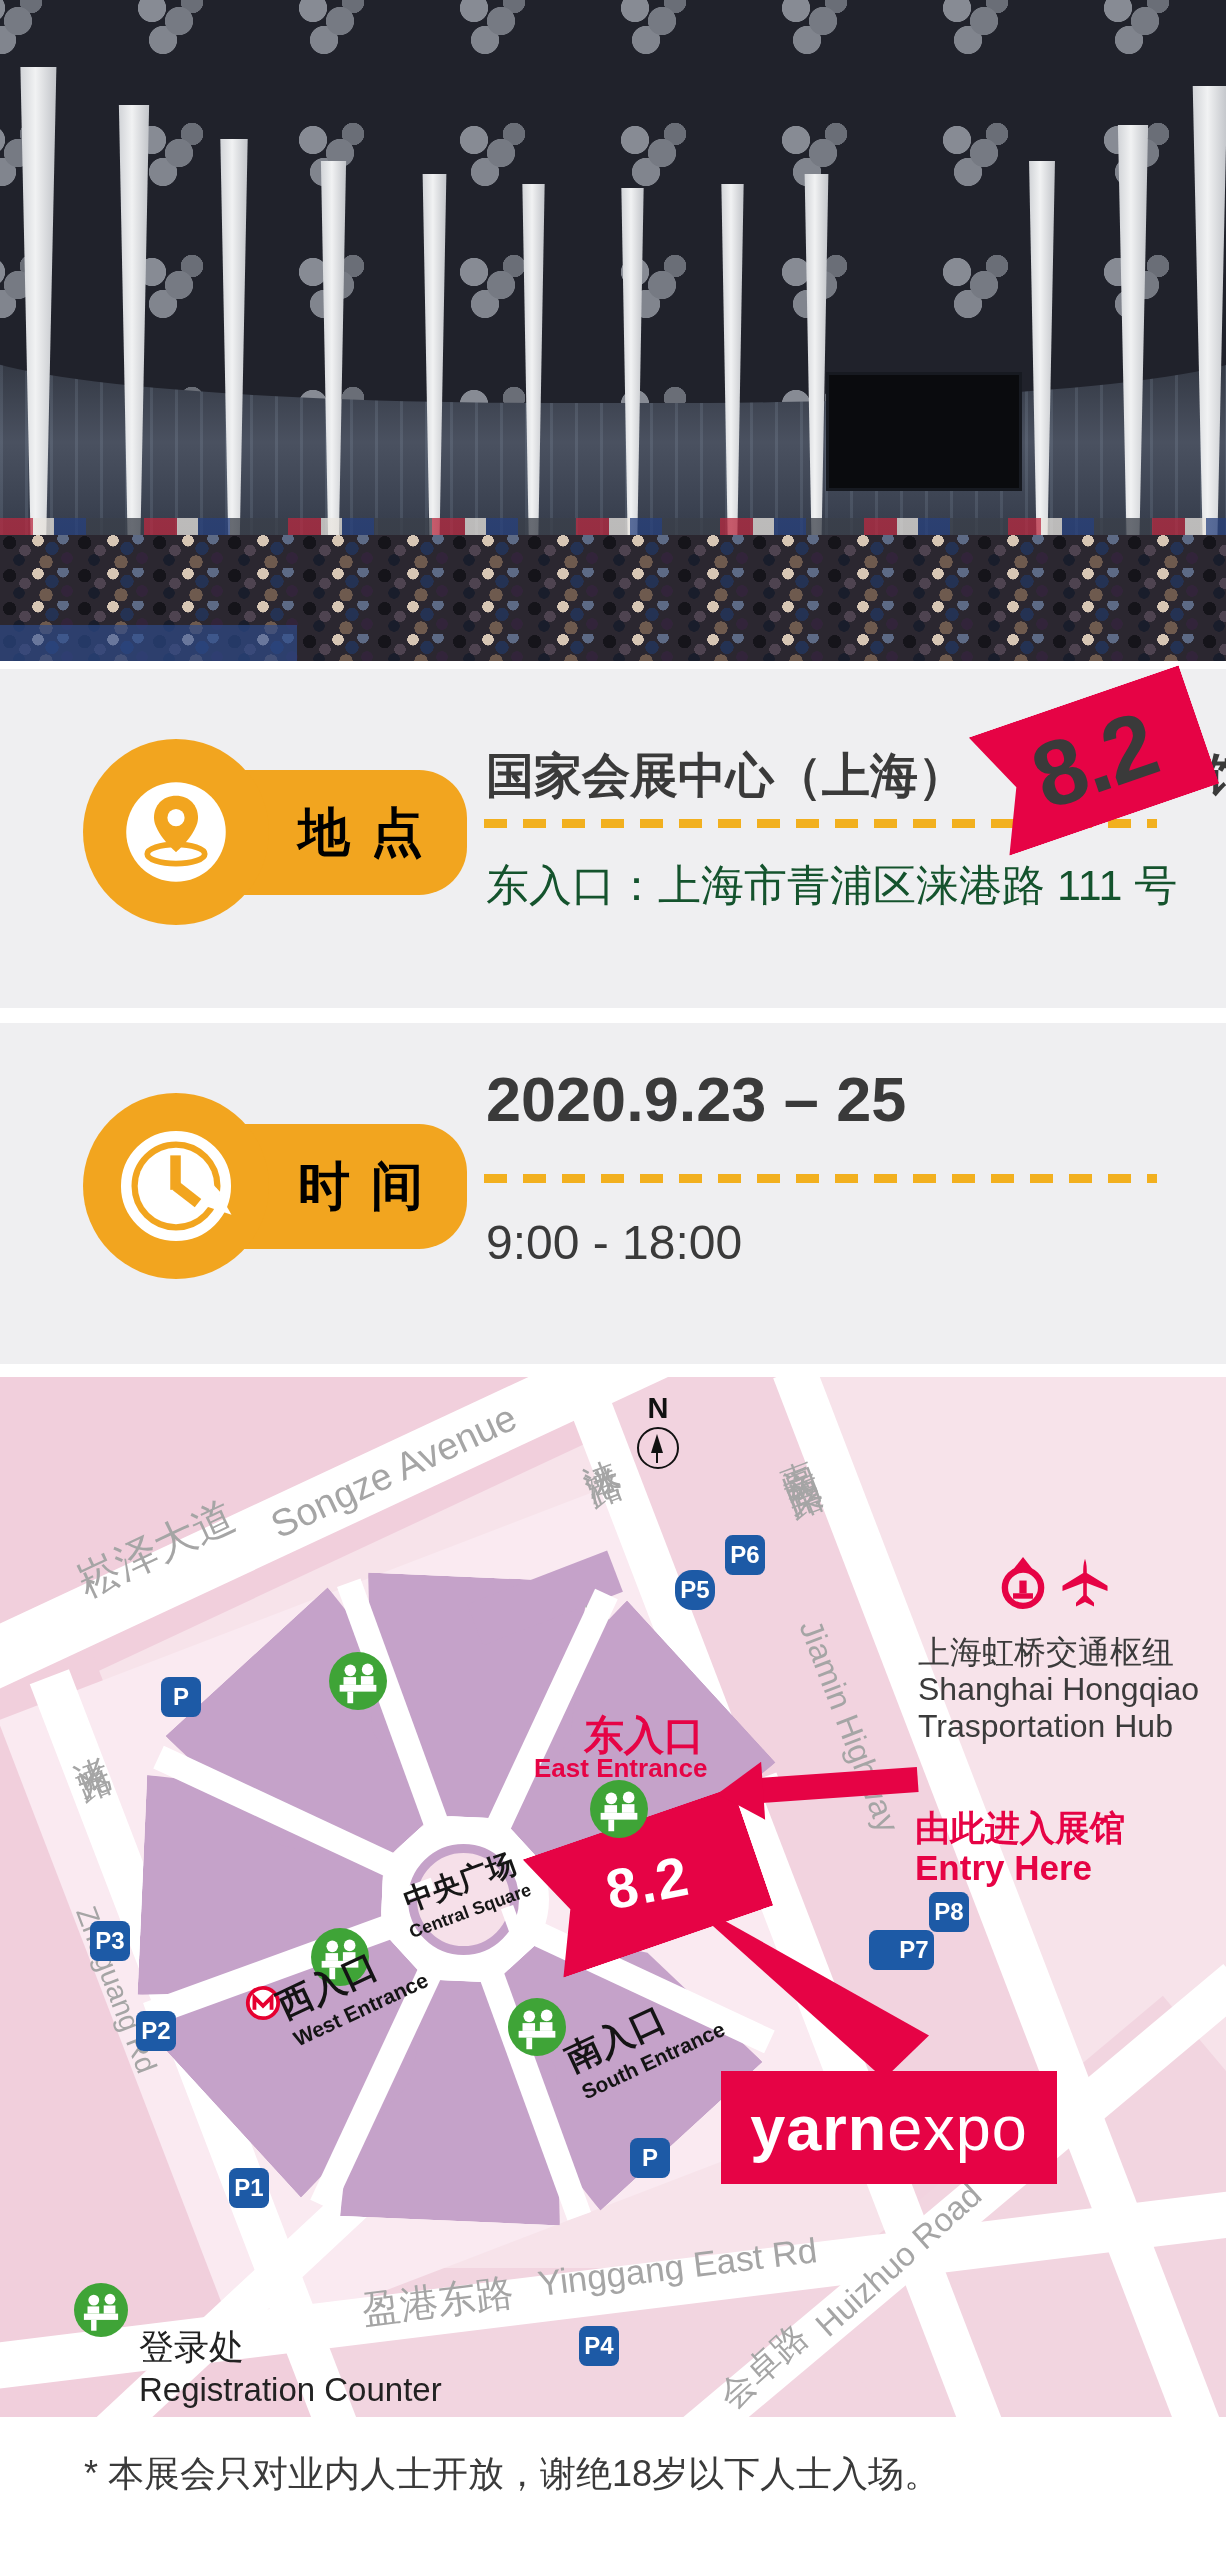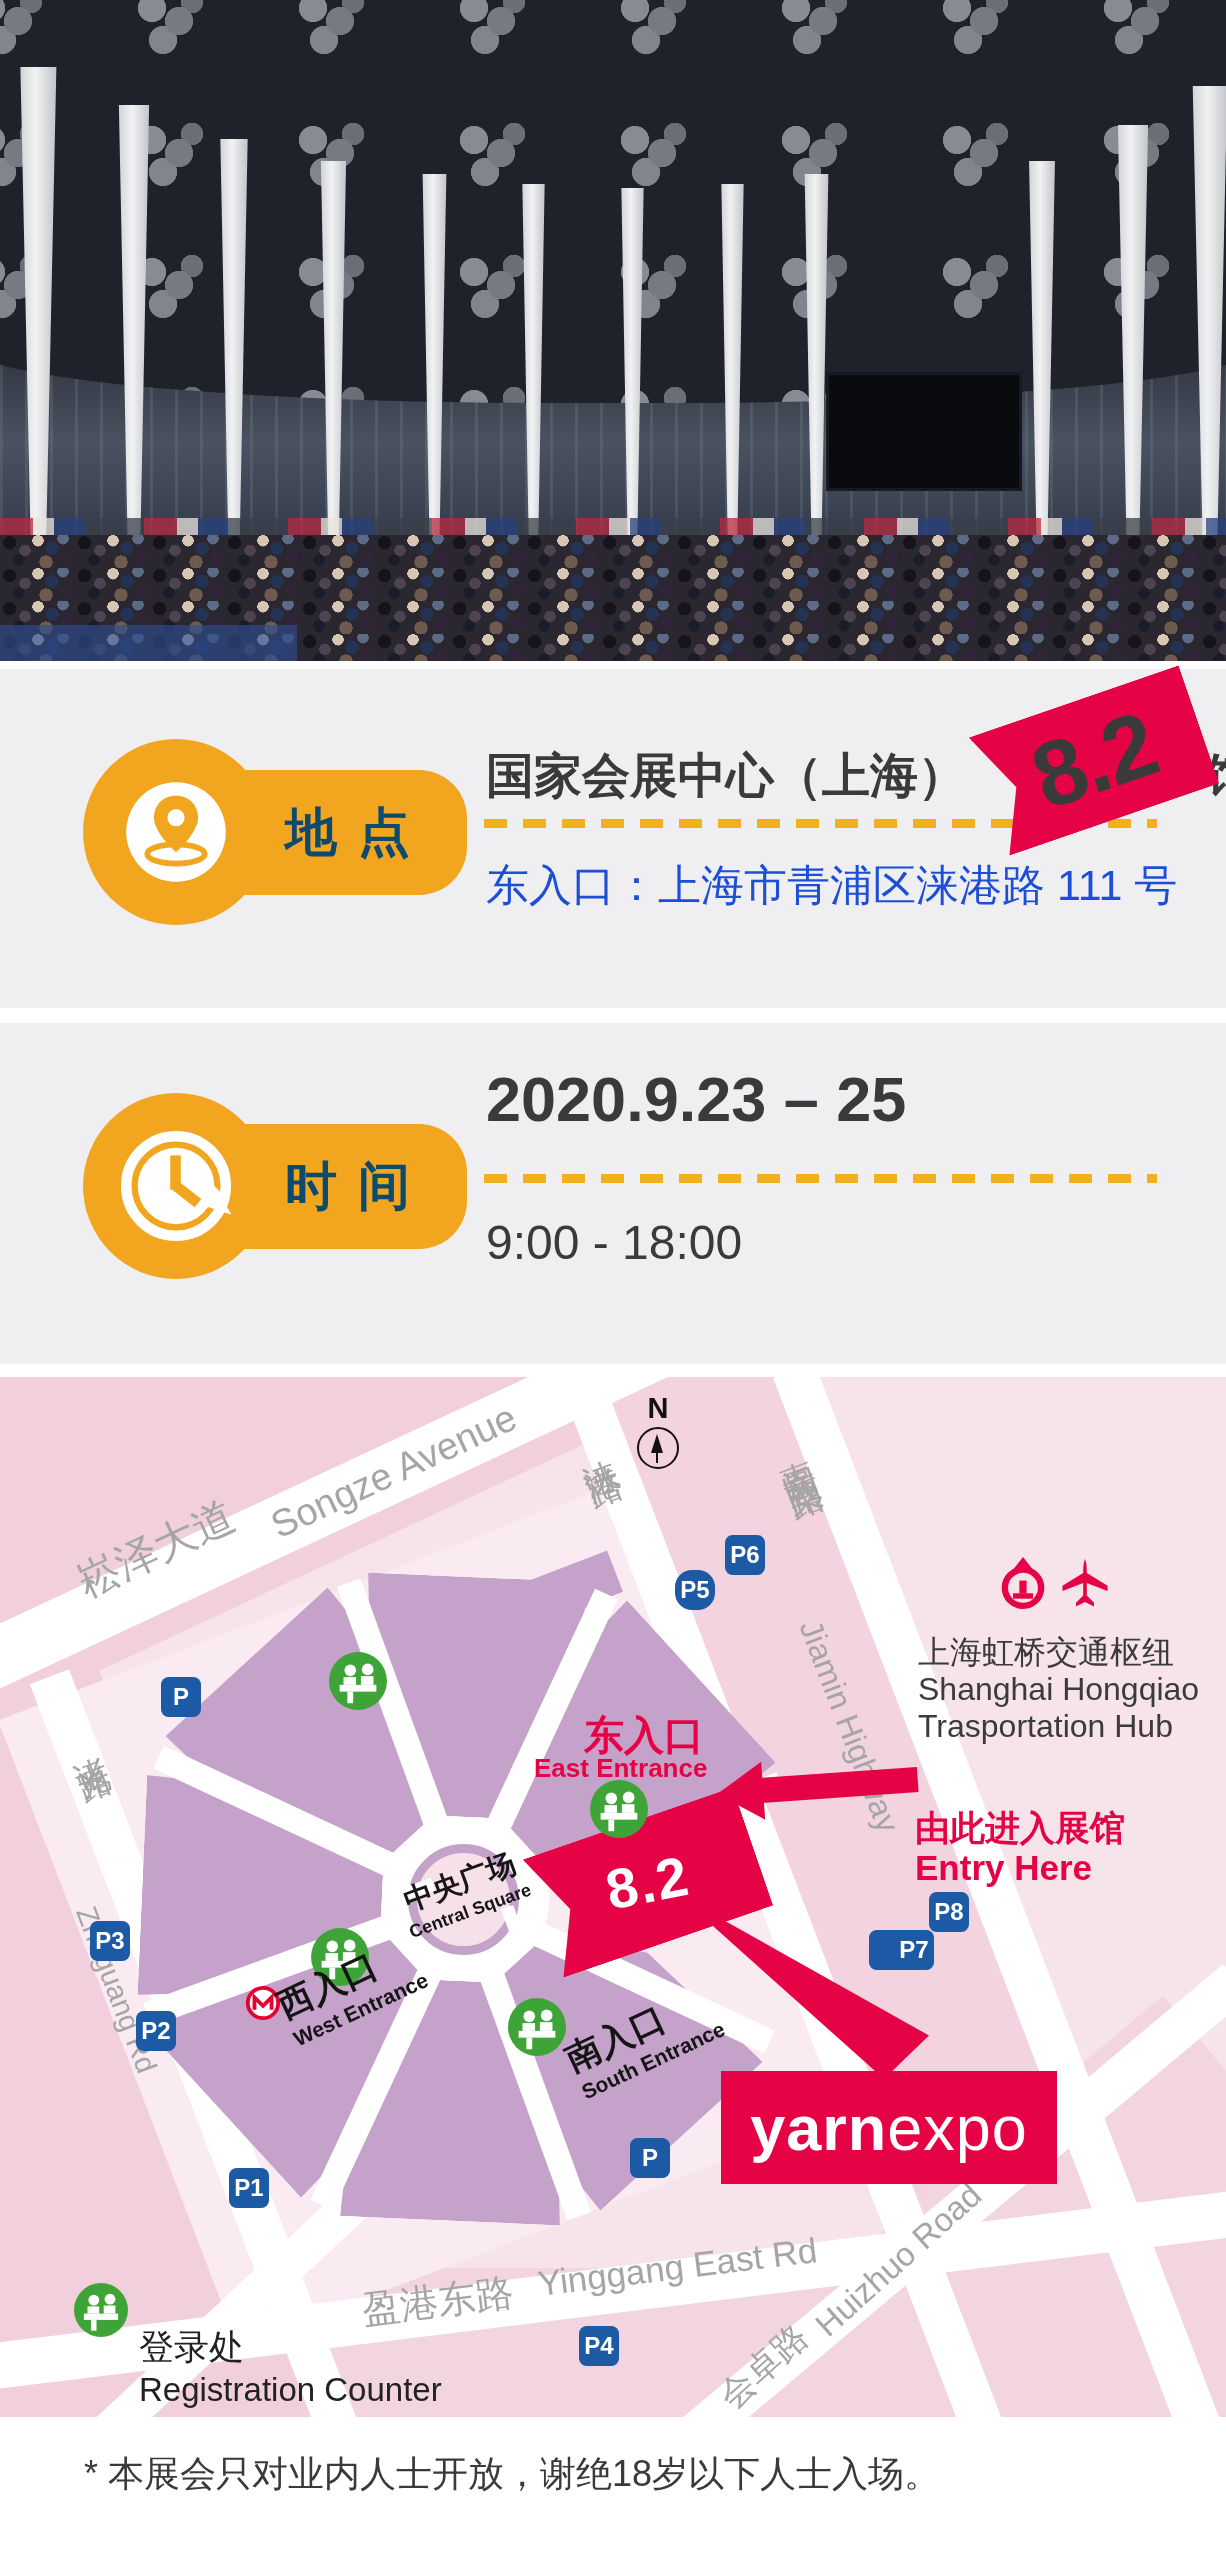--- a/index.html
+++ b/index.html
@@ -38,30 +38,30 @@
       radial-gradient(circle 5.8px at 67px 23px,#32243a 97%,transparent);
     background-size:75px 33px;}
   .ph-carpet{left:0;top:625px;width:297px;height:36px;background:#2e4d8f;opacity:.65;}
 
   
   .infobox{left:0;width:1227px;background:#efeff1;}
   .box-loc{top:669px;height:339px;}
   .box-time{top:1023px;height:341px;}
   .badge-tab{left:192px;top:101px;width:275px;height:125px;background:#F2A51F;
     border-radius:0 48px 48px 0;display:flex;align-items:center;justify-content:flex-end;}
-  .badge-tab span{color:#0c4a6e;font-weight:bold;font-size:52px;letter-spacing:21px;margin-right:36px;}
+  .badge-tab span{color:#000000;font-weight:bold;font-size:52px;letter-spacing:21px;margin-right:23px;}
   .badge-circle{left:83px;top:70px;width:186px;height:186px;background:#F2A51F;border-radius:50%;
     display:flex;align-items:center;justify-content:center;}
   .line1{left:486px;top:29px;display:flex;align-items:baseline;white-space:nowrap;}
   .line1 .venue{font-size:48px;font-weight:bold;color:#3a3a3a;}
   .line1 .hall{font-size:92px;font-weight:bold;color:#3a3a3a;margin-left:17px;letter-spacing:-1.9px;}
   .line1 .unit{font-size:48px;font-weight:bold;color:#3a3a3a;}
   .dashline{left:484px;top:150px;width:673px;height:8.6px;
     background:repeating-linear-gradient(90deg,#F2B01F 0 23px,transparent 23px 39px);}
-  .line2{left:486px;top:188px;font-size:43px;color:#1d4ed8;white-space:nowrap;}
+  .line2{left:486px;top:188px;font-size:43px;color:#14532d;white-space:nowrap;}
   .dates{left:486px;top:40px;font-size:63px;font-weight:bold;color:#3a3a3a;white-space:nowrap;}
   .t-dash{top:151px;}
   .hours{left:486px;top:192px;font-size:48px;color:#3a3a3a;}
 
   
   .map{left:0;top:1377px;width:1227px;height:1040px;background:#F7E3EA;overflow:hidden;}
   .blk{background:#F1CFDC;}
   .site{background:#FAEAF1;}
   .road{background:#ffffff;}
   .rlabel{color:#A5A5A5;white-space:nowrap;z-index:4;}

